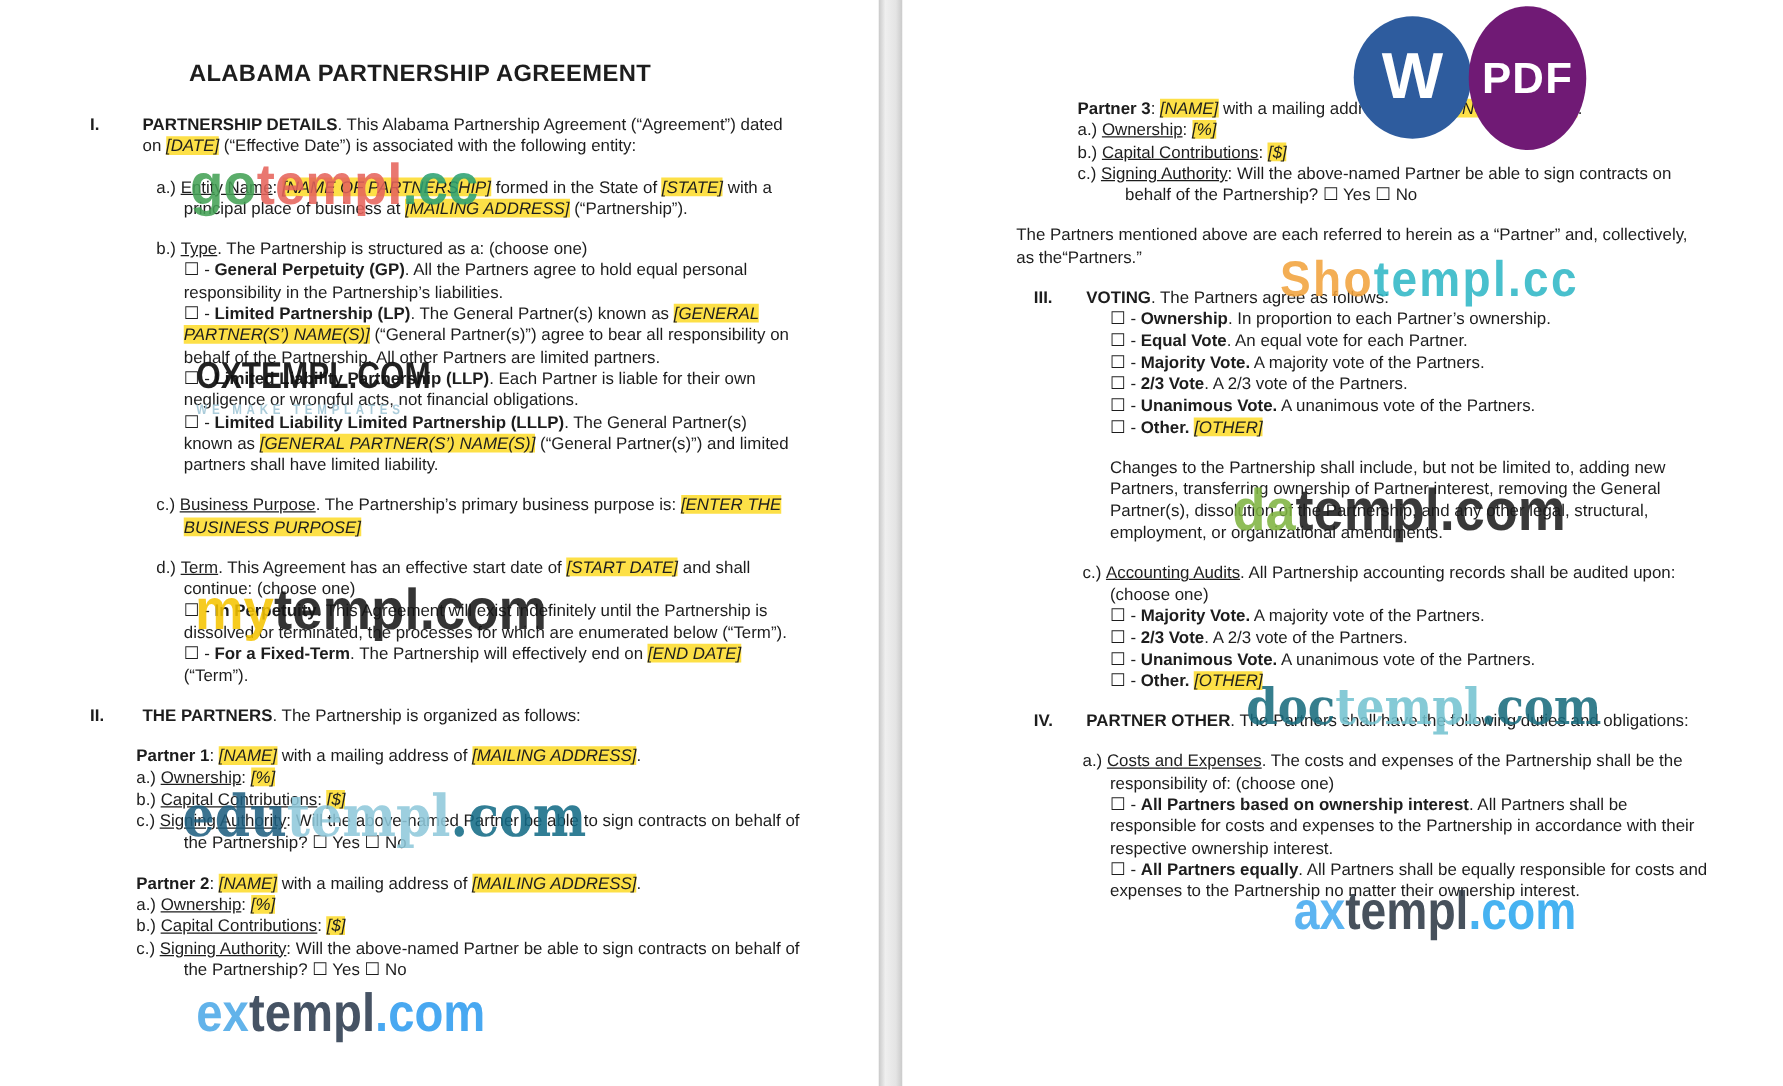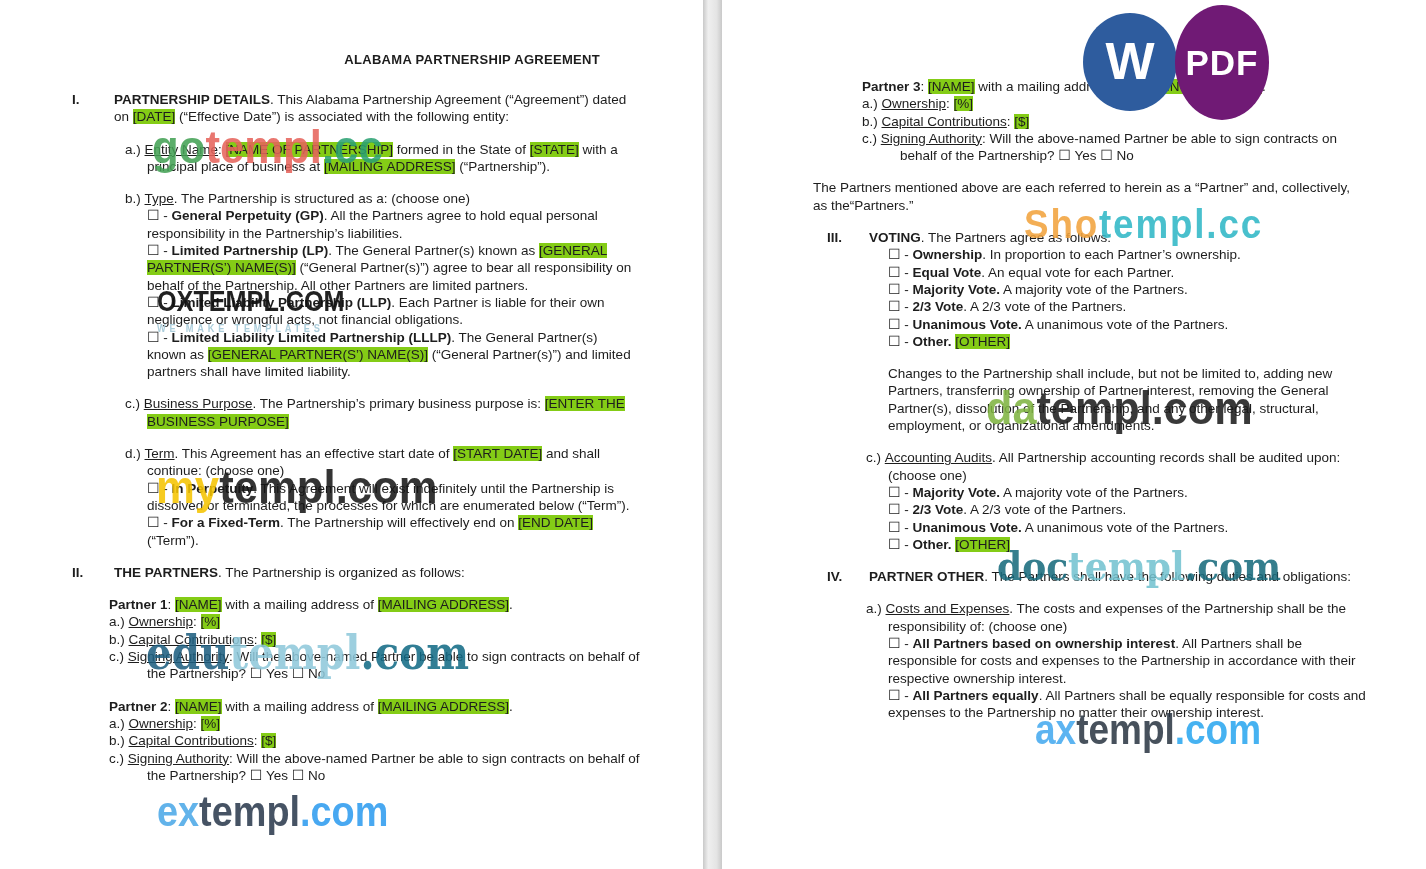--- a/index.html
+++ b/index.html
@@ -5,35 +5,35 @@
   html,body{margin:0;padding:0;background:#ffffff;}
   #canvas{position:relative;width:1426px;height:869px;overflow:hidden;background:#ffffff;
           font-family:"Liberation Sans",sans-serif;font-size:13.5px;line-height:17.3px;color:#1d1d1d;}
   .page{position:absolute;top:0;height:869px;background:#fff;box-sizing:border-box;overflow:hidden;}
   #page1{left:0;width:703px;padding:48px 63px 0 72px;}
   #page2{left:722px;width:704px;padding:63px 60px 0 91px;}
   #divider{position:absolute;left:703px;top:0;width:19px;height:869px;
            background:linear-gradient(90deg,#c9c9c9 0,#efefef 28%,#e4e4e4 72%,#c9c9c9 100%);}
   
   .blk{margin:0;}
-  .title{font-size:13px;line-height:24px;font-weight:bold;text-align:right;margin-right:40px;margin-bottom:19px;letter-spacing:.3px;}
+  .title{font-size:19px;line-height:24px;font-weight:bold;text-align:center;margin-right:40px;margin-bottom:19px;letter-spacing:.3px;}
   .sec,.item,.para,.cpara,.pgroup{margin-top:15px;}
   .sec{display:flex;}
   .sec .num{flex:0 0 42px;font-weight:bold;}
   .sec .secbody{flex:1;}
   #page2 .sec{margin-left:14px;}
   .item,.cpara{padding-left:75px;}
   .item{text-indent:-22px;}
   .check{padding-left:75px;}
   .pgroup{padding-left:37px;}
   #page2 .pgroup{padding-left:49px;}
   .pitem{padding-left:38px;text-indent:-38px;}
   .b{font-weight:bold;}
   .u{text-decoration:underline;}
-  .h{background:#84cc16;}
+  .h{background:#fde047;font-style:italic;}
   .cb{font-size:14px;}
   
   .wm{position:absolute;white-space:nowrap;line-height:1;font-weight:bold;opacity:.87;transform-origin:left top;z-index:5;pointer-events:none;}
   #wm-gotempl {left:152px;top:124px;font-size:46px;transform:scaleX(.95);}
   #wm-oxtempl {left:157px;top:286px;font-size:30px;font-weight:900;transform:scaleX(.84);opacity:.93;}
   #wm-oxtempl .wm-sub{margin-top:7px;font-size:11px;letter-spacing:4.5px;font-weight:bold;}
   #wm-mytempl {left:156px;top:464px;font-size:46px;transform:scaleX(.95);}
   #wm-edutempl{left:146px;top:630px;font-size:46px;font-family:"DejaVu Serif",serif;transform:scaleX(.88);}
   #wm-extempl {left:157px;top:790px;font-size:43px;transform:scaleX(.88);}
   #wm-shotempl{left:1024px;top:204px;font-size:40px;letter-spacing:2px;transform:scaleX(.92);}

